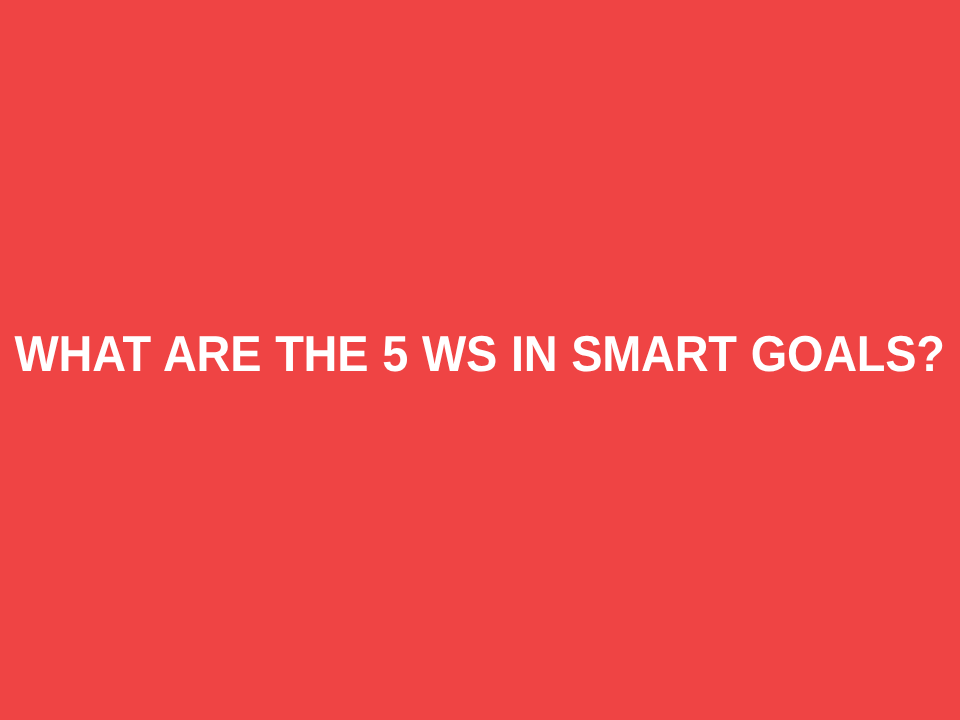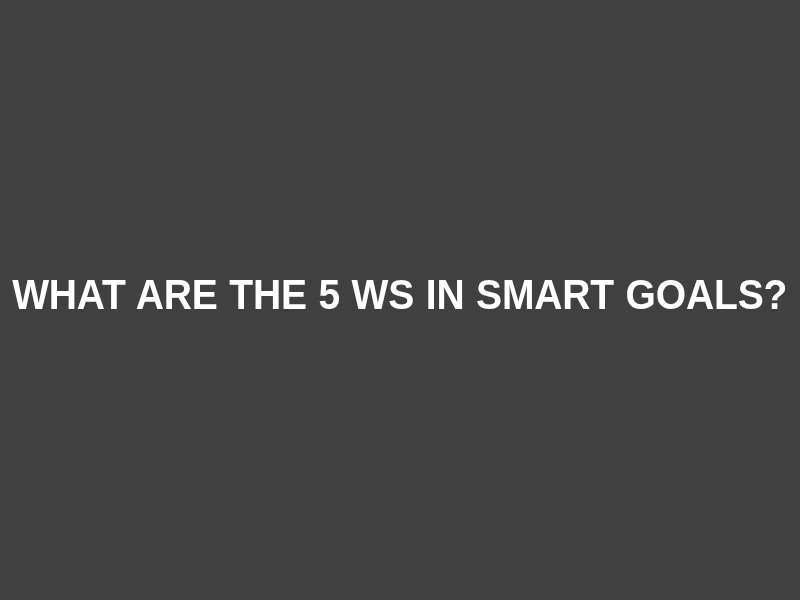--- a/index.html
+++ b/index.html
@@ -52,19 +52,19 @@
     white-space: nowrap;
     
     transform: scaleX(0.93);
     transform-origin: center center;
     -webkit-font-smoothing: antialiased;
   }
 </style>
 </head>
 <body>
 
-<div id="title-card" style="background-color: #404040;">
+<div id="title-card" style="background-color: #ef4444;">
 
   <div id="headline-block">
     <h1 id="headline" style="color: rgb(255, 255, 255);">WHAT ARE THE 5 WS IN SMART GOALS?</h1>
   </div>
 
 </div>
 
 </body></html>

